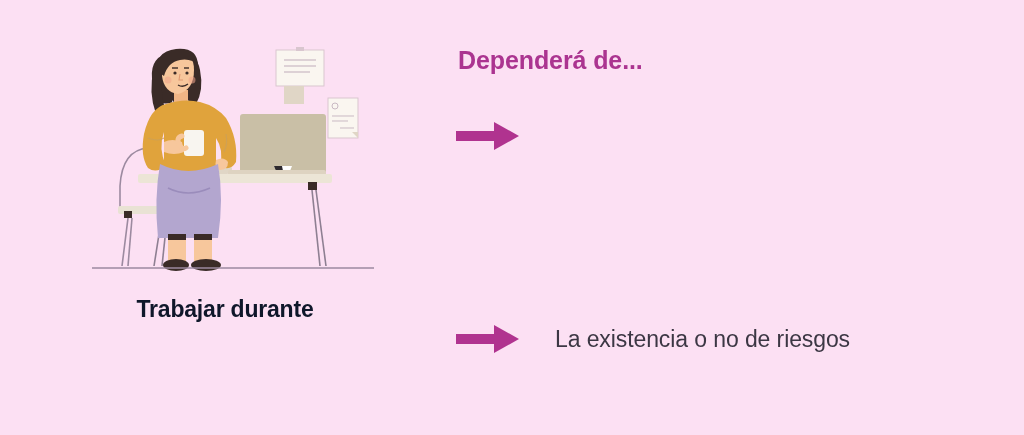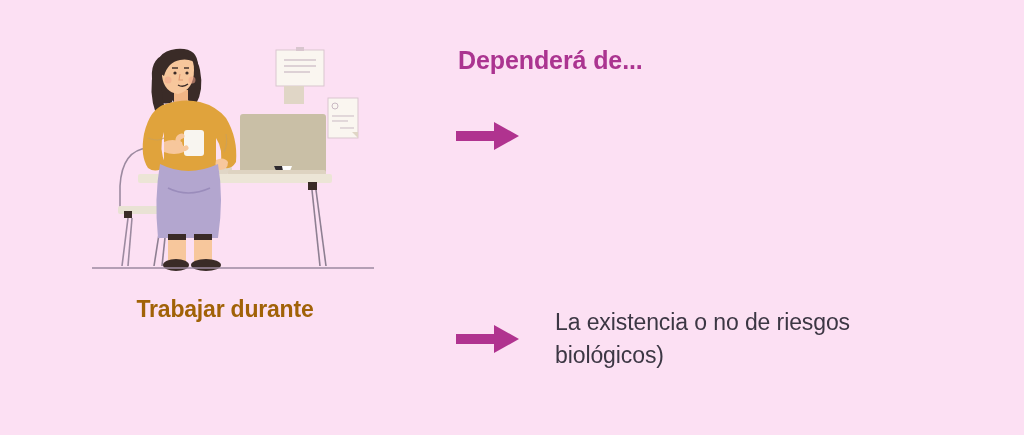--- a/index.html
+++ b/index.html
@@ -34,21 +34,21 @@
     top: 38px;
     width: 290px;
     height: 250px;
   }
   #caption {
     position: absolute;
     left: 60px;
     top: 294px;
     width: 330px;
     text-align: center;
-    color: #a16207;
+    color: #0f172a;
     font-size: 23px;
     font-weight: bold;
     line-height: 1.32;
     letter-spacing: -0.2px;
   }
 
   
   #right-col {
     position: absolute;
     left: 440px;
@@ -223,18 +223,17 @@
 
 
     <div class="row" id="row-3">
       <div class="arrow-cell">
         <svg class="arrow-icon" width="64" height="30" viewBox="0 0 64 30" xmlns="http://www.w3.org/2000/svg">
           <path d="M0 10 L38 10 L38 1 L63 15 L38 29 L38 20 L0 20 Z" fill="#b0338f"></path>
         </svg>
       </div>
       <div class="row-text">
         <div>La existencia o no de riesgos</div>
-        <div>biológicos)</div>
       </div>
     </div>
 
   </div>
 </div>
 
 </body></html>

